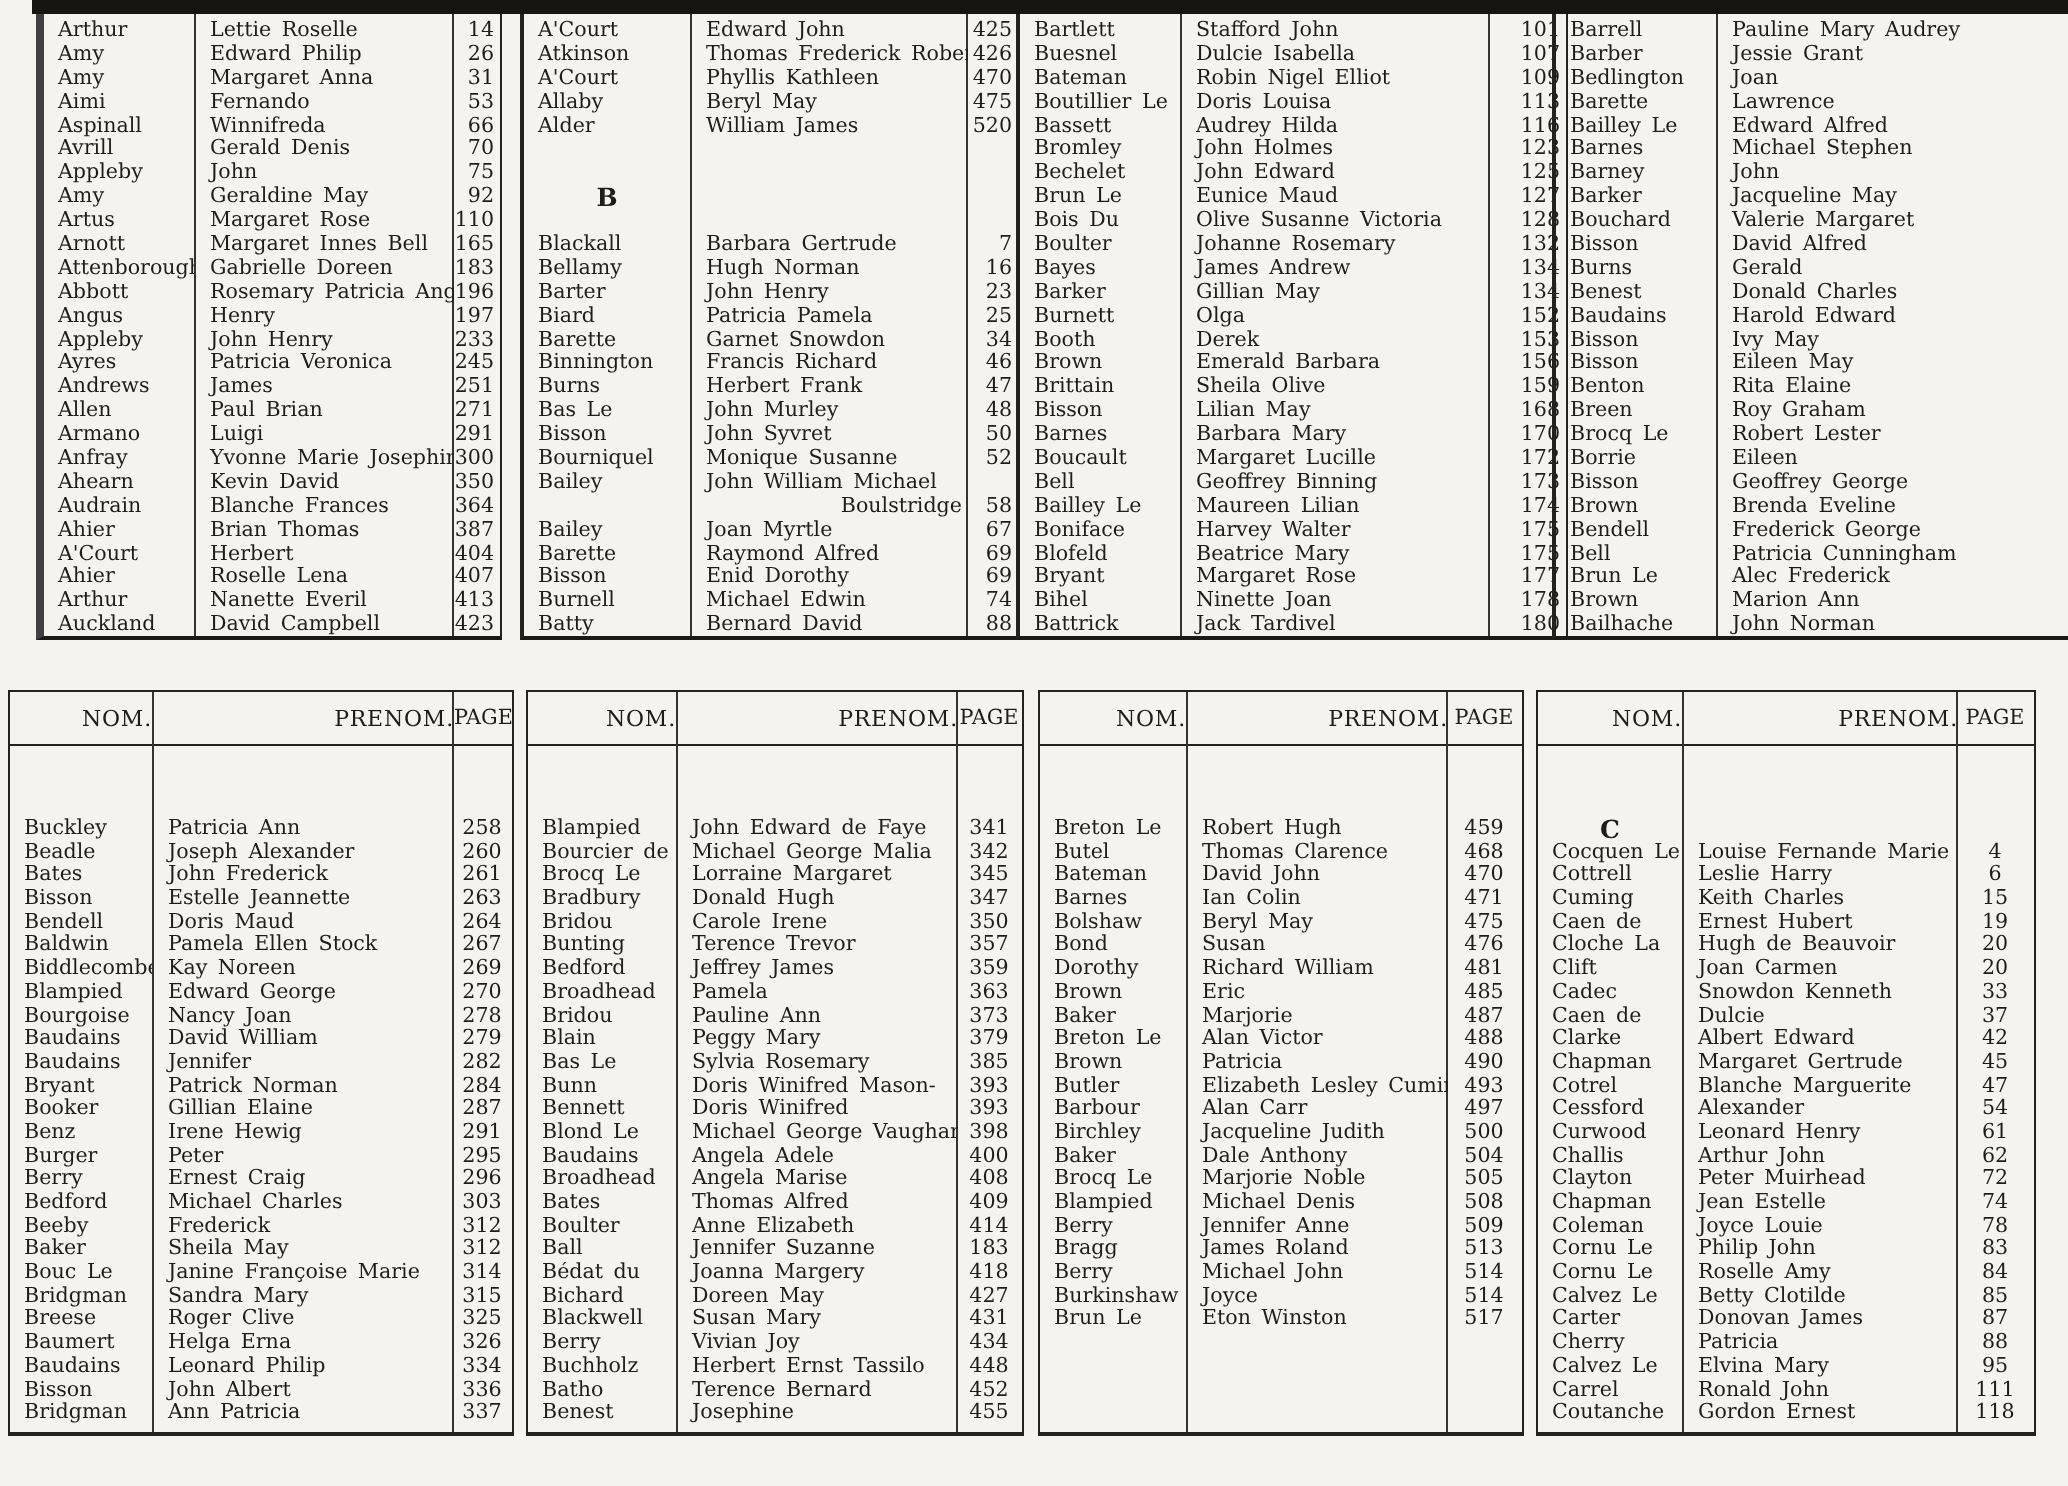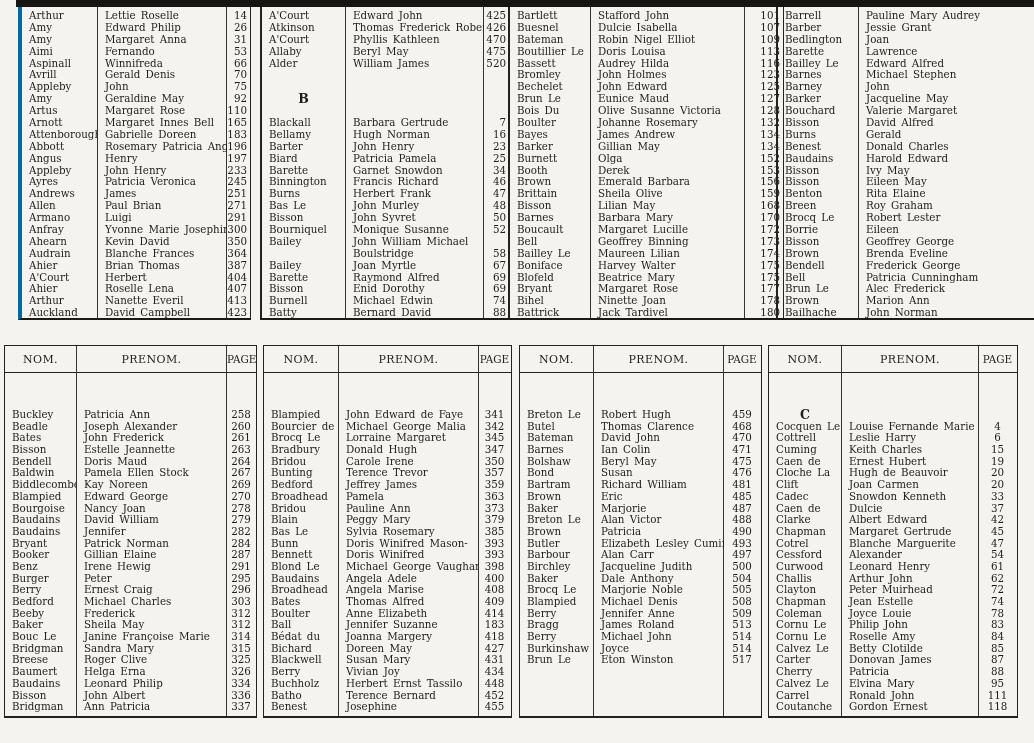--- a/index.html
+++ b/index.html
@@ -11,46 +11,46 @@
   .page{position:absolute;inset:0;}
   .topbar{position:absolute;left:16px;right:0;top:0;height:7px;background:#161512;}
   .band{position:absolute;left:0;right:0;}
   .band.top{top:7px;height:313px;}
   .band.bottom{top:345px;height:373px;}
   .group{position:absolute;top:0;box-sizing:border-box;}
   .band.top .group{
     height:313px;border-left:2.2px solid #23221f;border-right:1.6px solid #23221f;
     border-bottom:2.4px solid #1b1a17;
   }
-  .band.top .group.first{border-left:4px solid #0369a1;}
+  .band.top .group.first{border-left:4px solid #404040;}
   .band.bottom .group{
     height:373px;border:1.6px solid #23221f;
     border-top-width:1.9px;border-bottom-width:2.8px;
   }
   .vline{position:absolute;top:0;bottom:0;width:1.3px;background:#343330;}
   .v1{left:var(--nom);}
   .v2{right:var(--page);}
   .header{
     display:flex;height:26px;align-items:center;
     border-bottom:1.9px solid #23221f;font-size:11px;letter-spacing:0.4px;
   }
-  .header span{display:block;text-align:center;box-sizing:border-box;}
+  .header span{display:block;text-align:right;box-sizing:border-box;}
   .header .c-nom{width:var(--nom);flex:none;padding:0;}
   .header .c-prenom{flex:1;padding:0;}
   .header .c-page{width:var(--page);flex:none;padding:0;font-size:10.4px;letter-spacing:0;}
   .body{position:relative;}
   .band.top .body{padding-top:3px;}
   .band.bottom .body{padding-top:36px;}
   .row{display:flex;height:11.9px;line-height:11.9px;font-size:10.3px;white-space:nowrap;word-spacing:2px;}
   .band.bottom .row{height:11.7px;line-height:11.7px;}
   .c-nom{width:var(--nom);flex:none;padding-left:7px;box-sizing:border-box;overflow:hidden;}
   .c-prenom{flex:1;padding-left:8px;box-sizing:border-box;overflow:hidden;}
   .c-page{width:var(--page);flex:none;text-align:right;padding-right:3px;box-sizing:border-box;}
   .band.bottom .c-page{text-align:center;padding-right:1px;}
-  .c-prenom.cont{padding-right:3px;}
+  .c-prenom.cont{text-align:right;padding-right:3px;}
   .section-letter{
     width:var(--nom);flex:none;text-align:center;padding:0;
     font-weight:bold;font-size:12.5px;
   }
 </style>
 </head>
 <body>
 
 <div class="page">
   <div class="topbar"></div>
@@ -904,21 +904,21 @@
             <span class="c-nom">Bolshaw</span>
             <span class="c-prenom">Beryl May</span>
             <span class="c-page">475</span>
           </div>
           <div class="row">
             <span class="c-nom">Bond</span>
             <span class="c-prenom">Susan</span>
             <span class="c-page">476</span>
           </div>
           <div class="row">
-            <span class="c-nom">Bartram</span>
+            <span class="c-nom">Dorothy</span>
             <span class="c-prenom">Richard William</span>
             <span class="c-page">481</span>
           </div>
           <div class="row">
             <span class="c-nom">Brown</span>
             <span class="c-prenom">Eric</span>
             <span class="c-page">485</span>
           </div>
           <div class="row">
             <span class="c-nom">Baker</span>

